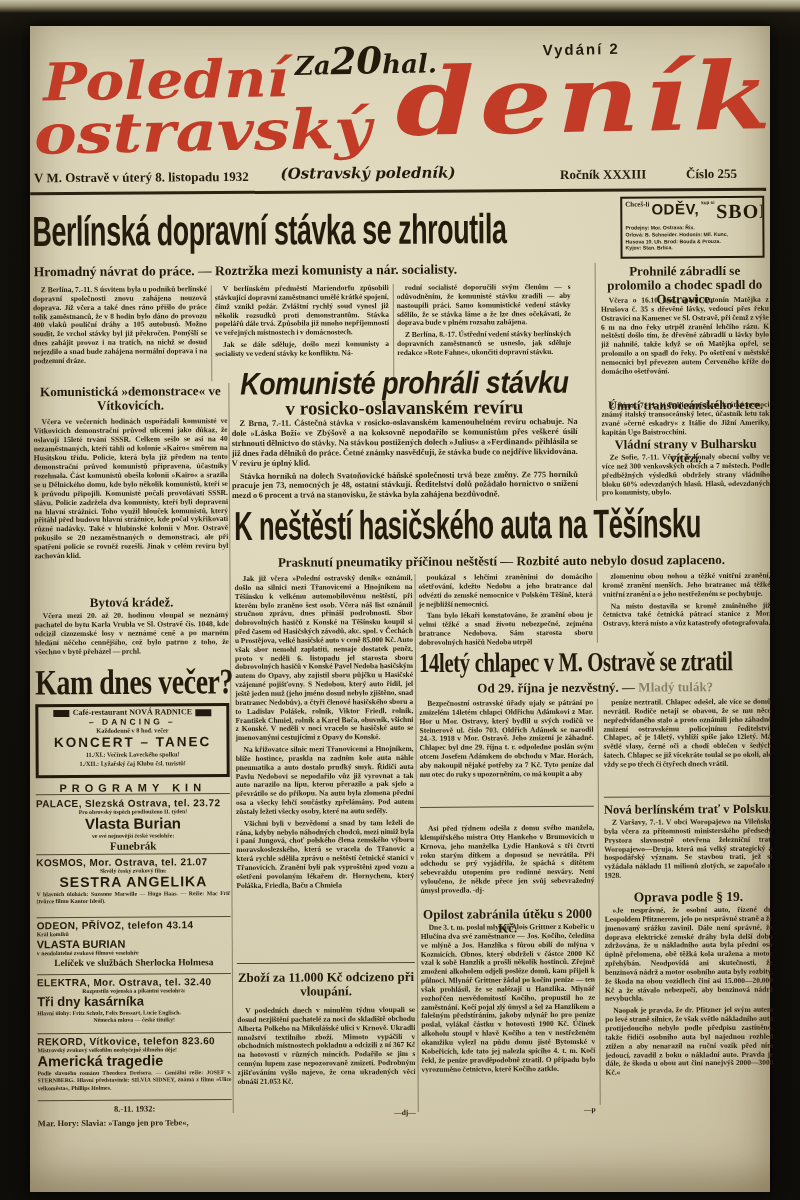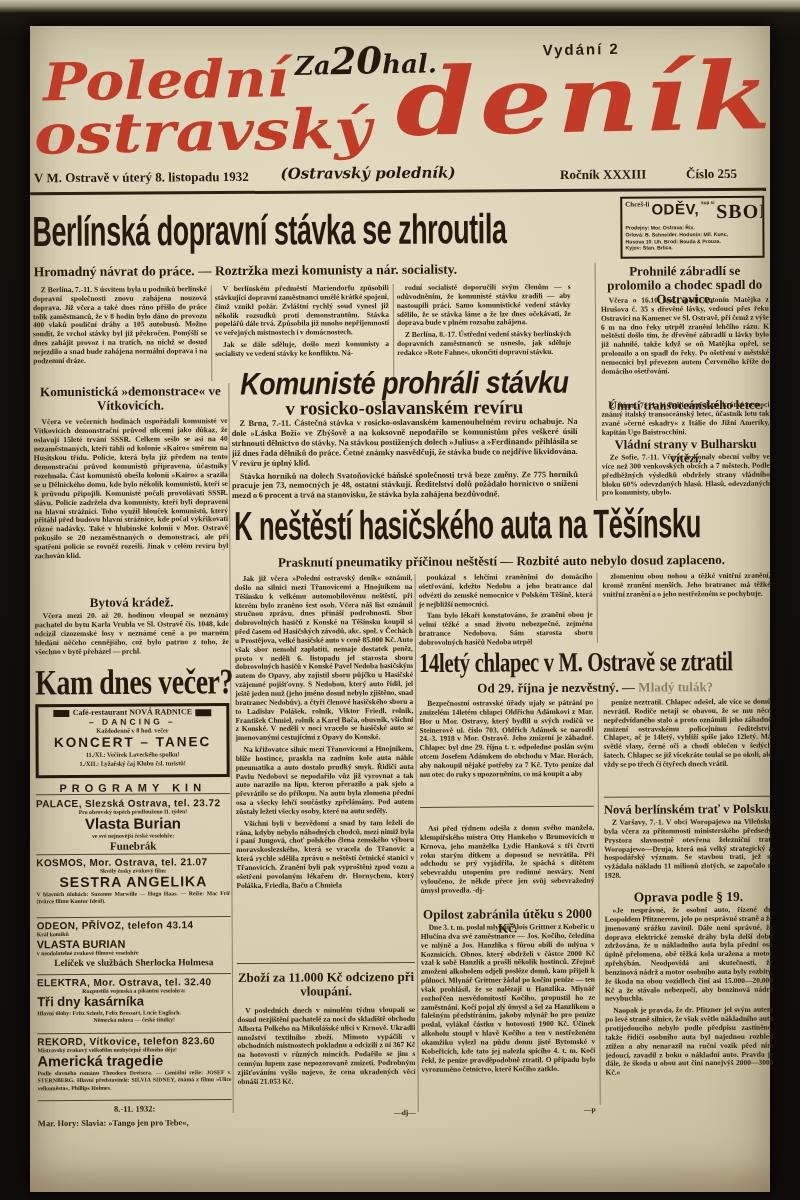--- a/index.html
+++ b/index.html
@@ -204,20 +204,21 @@
     <p>Jak již včera »Polední ostravský deník« oznámil, došlo na silnici mezi Třanovicemi a Hnojníkem na Těšínsku k velkému automobilovému neštěstí, při kterém bylo zraněno šest osob. Včera náš list oznámil stručnou zprávu, dnes přináší podrobnosti. Sbor dobrovolných hasičů z Konské na Těšínsku koupil si před časem od Hasičských závodů, akc. spol. v Čechách u Prostějova, velké hasičské auto v ceně 85.000 Kč. Auto však sbor nemohl zaplatiti, nemaje dostatek peněz, proto v neděli 6. listopadu jel starosta sboru dobrovolných hasičů v Konské Pavel Nedoba hasičským autem do Opavy, aby zajistil sboru půjčku u Hasičské vzájemné pojišťovny. S Nedobou, který auto řídil, jel ještě jeden muž (jeho jméno dosud nebylo zjištěno, snad bratranec Nedobův), a čtyři členové hasičského sboru a to Ladislav Polášek, rolník, Viktor Friedl, rolník, František Chmiel, rolník a Karel Bača, obuvník, všichni z Konské. V neděli v noci vracelo se hasičské auto se jmenovanými cestujícími z Opavy do Konské.</p>
     <p>Na křižovatce silnic mezi Třanovicemi a Hnojníkem, blíže hostince, praskla na zadním kole auta náhle pneumatika a auto dostalo prudký smyk. Řidiči auta Pavlu Nedobovi se nepodařilo vůz již vyrovnat a tak auto narazilo na lípu, kterou přerazilo a pak sjelo a převrátilo se do příkopu. Na autu byla zlomena přední osa a všecky lehčí součástky zpřelámány. Pod autem zůstaly ležeti všecky osoby, které na autu seděly.</p>
     <p>Všichni byli v bezvědomí a snad by tam leželi do rána, kdyby nebylo náhodných chodců, mezi nimiž byla i paní Jungová, choť polského člena zemského výboru moravskoslezského, která se vracela do Třanovic a která rychle sdělila zprávu o neštěstí četnické stanici v Třanovicích. Zranění byli pak vyproštěni zpod vozu a ošetřeni povolaným lékařem dr. Hornychem, který Poláška, Friedla, Baču a Chmiela</p>
   </div>
   <div class="bd" style="left:388px;top:548px;width:174px;height:76px;font-size:7.5px">
     <p>poukázal s lehčími zraněními do domácího ošetřování, kdežto Nedobu a jeho bratrance dal odvézti do zemské nemocnice v Polském Těšíně, která je nejbližší nemocnicí.</p>
     <p>Tam bylo lékaři konstatováno, že zranění obou je velmi těžké a snad životu nebezpečné, zejména bratrance Nedobova. Sám starosta sboru dobrovolných hasičů Nedoba utrpěl</p>
   </div>
   <div class="bd" style="left:572px;top:548px;width:168px;height:76px;font-size:7.5px">
     <p>zlomeninu obou nohou a těžké vnitřní zranění, kromě zranění menších. Jeho bratranec má těžké vnitřní zranění a o jeho nestřeženém se pochybuje.</p>
+    <p>Na místo dostavila se kromě zmíněného již četnictva také četnická pátrací stanice z Mor. Ostravy, která místo a vůz katastrofy ofotografovala.</p>
   </div>
 
   <div class="serifbig" style="left:388px;top:622px;font-size:26px"><span style="transform:scale(0.8,1.05);letter-spacing:-0.5px">14letý chlapec v M. Ostravě se ztratil</span></div>
   <div class="hd" style="left:388px;top:656px;width:352px;font-size:13px;white-space:nowrap">
     <span>Od 29. října je nezvěstný. —</span>
     <span class="faded">Mladý tulák?</span>
   </div>
   <div class="bd" style="left:388px;top:674px;width:174px;height:104px;font-size:7.5px">
     <p>Bezpečnostní ostravské úřady ujaly se pátrání po zmizelém 14letém chlapci Oldřichu Adámkovi z Mar. Hor u Mor. Ostravy, který bydlil u svých rodičů ve Steinerově ul. číslo 703. Oldřich Adámek se narodil 24.-3. 1918 v Mor. Ostravě. Jeho zmizení je záhadné. Chlapec byl dne 29. října t. r. odpoledne poslán svým otcem Josefem Adámkem do obchodu v Mar. Horách, aby nakoupil nějaké potřeby za 7 Kč. Tyto peníze dal mu otec do ruky s upozorněním, co má koupit a aby</p>
   </div>

